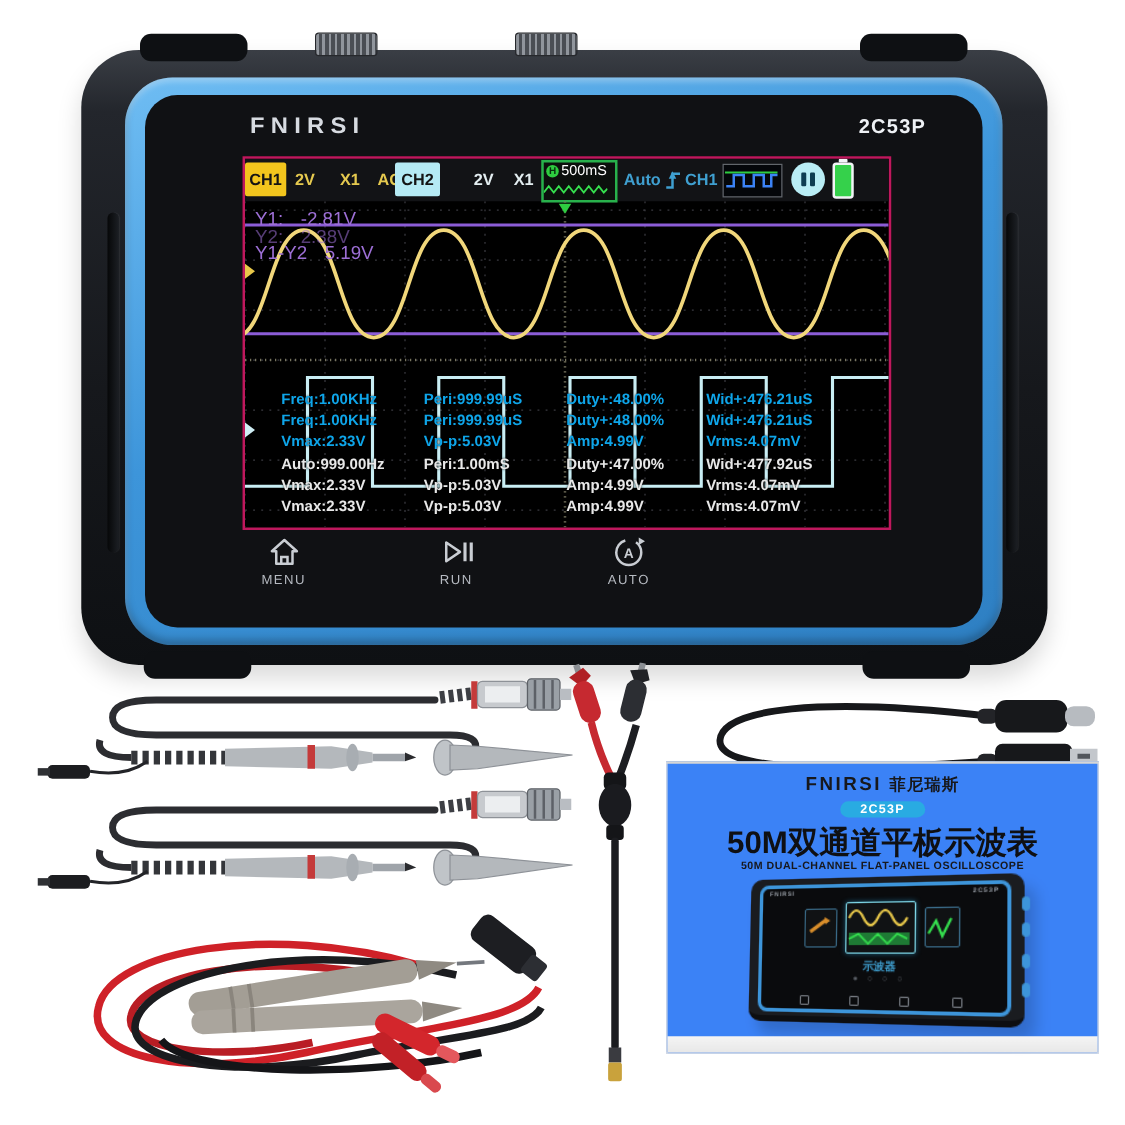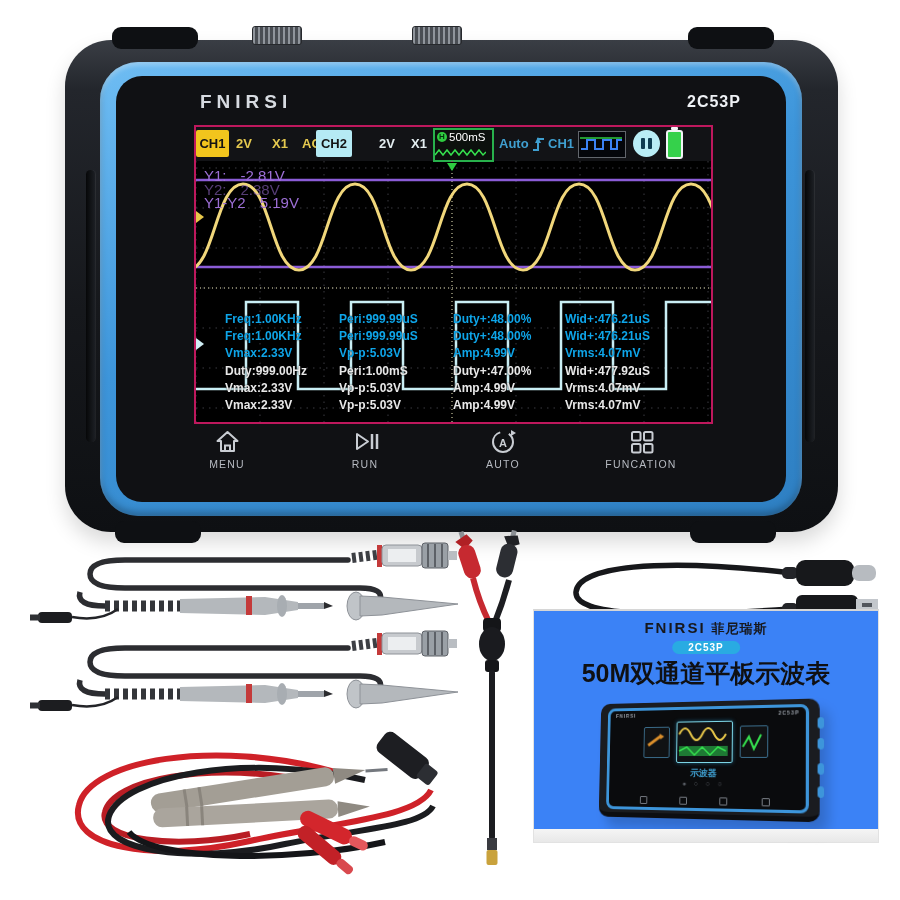--- a/index.html
+++ b/index.html
@@ -186,21 +186,21 @@
           <div class="ab cursors">
             <div class="cur-row"><span>Y1:</span><span class="cv">-2.81V</span></div>
             <div class="cur-row cur-dim"><span>Y2:</span><span class="cv">2.38V</span></div>
             <div class="cur-row"><span>Y1-Y2</span><span class="cv">5.19V</span></div>
           </div>
 
           <div class="mcol" style="left:29px;">
             <div class="mcell row-y">Freq:1.00KHz</div>
             <div class="mcell row-y">Freq:1.00KHz</div>
             <div class="mcell row-y">Vmax:2.33V</div>
-            <div class="mcell row-w">Duty:999.00Hz</div>
+            <div class="mcell row-w">Auto:999.00Hz</div>
             <div class="mcell row-w">Vmax:2.33V</div>
             <div class="mcell row-w">Vmax:2.33V</div>
           </div>
           <div class="mcol" style="left:143px;">
             <div class="mcell row-y">Peri:999.99uS</div>
             <div class="mcell row-y">Peri:999.99uS</div>
             <div class="mcell row-y">Vp-p:5.03V</div>
             <div class="mcell row-w">Peri:1.00mS</div>
             <div class="mcell row-w">Vp-p:5.03V</div>
             <div class="mcell row-w">Vp-p:5.03V</div>
@@ -238,31 +238,20 @@
           </svg>
           <div class="menu-label">RUN</div>
         </div>
         <div class="menu-item" style="left:339px;">
           <svg width="28" height="27" viewBox="0 0 28 27">
             <circle cx="14" cy="14" r="10" fill="none" stroke="#c9cdd3" stroke-width="2" stroke-dasharray="44 9"></circle>
             <polygon points="22,2 27,5 22,8" fill="#c9cdd3"></polygon>
             <text x="14" y="18.5" text-anchor="middle" font-family="Liberation Sans, sans-serif" font-size="11" font-weight="bold" fill="#c9cdd3">A</text>
           </svg>
           <div class="menu-label">AUTO</div>
-        </div>
-        <div class="menu-item" style="left:477px;">
-          <svg width="27" height="27" viewBox="0 0 27 27">
-            <g fill="none" stroke="#c9cdd3" stroke-width="2">
-              <rect x="4" y="4" width="8.5" height="8.5" rx="1.5"></rect>
-              <rect x="16" y="4" width="8.5" height="8.5" rx="1.5"></rect>
-              <rect x="4" y="16" width="8.5" height="8.5" rx="1.5"></rect>
-              <rect x="16" y="16" width="8.5" height="8.5" rx="1.5"></rect>
-            </g>
-          </svg>
-          <div class="menu-label">FUNCATION</div>
         </div>
       </div>
     </div>
   </div>
 
   <svg class="ab" style="left:30px;top:540px;" width="430" height="180" viewBox="0 0 430 180">
     <defs>
       <g id="pset">
         <path d="M318,18 H95 Q60,18 60,32 Q60,46 95,46 H330 Q354,46 350,58 L344,66" fill="none" stroke="#2c2d31" stroke-width="5.5" stroke-linecap="round"></path>
         <path d="M322,16 L354,12" stroke="#3d3f44" stroke-width="10" stroke-dasharray="4 3"></path>
@@ -360,20 +349,21 @@
       <rect x="322" y="67" width="10" height="4" fill="#52565c"></rect>
     </g>
   </svg>
 
   <div class="pbox">
     <div class="pbox-logo">
       <span>FNIRSI</span><span class="cn">菲尼瑞斯</span>
     </div>
     <div class="pbox-pill">2C53P</div>
     <div class="pbox-title">50M双通道平板示波表</div>
+    <div class="pbox-sub">50M DUAL-CHANNEL FLAT-PANEL OSCILLOSCOPE</div>
 
     <div class="mini">
       <div class="mini-body"></div>
       <div class="mini-btn" style="top:18px;"></div>
       <div class="mini-btn" style="top:38px;"></div>
       <div class="mini-btn" style="top:62px;"></div>
       <div class="mini-btn" style="top:84px;"></div>
       <div class="mini-frame">
         <div class="mini-brandrow">
           <span>FNIRSI</span>

